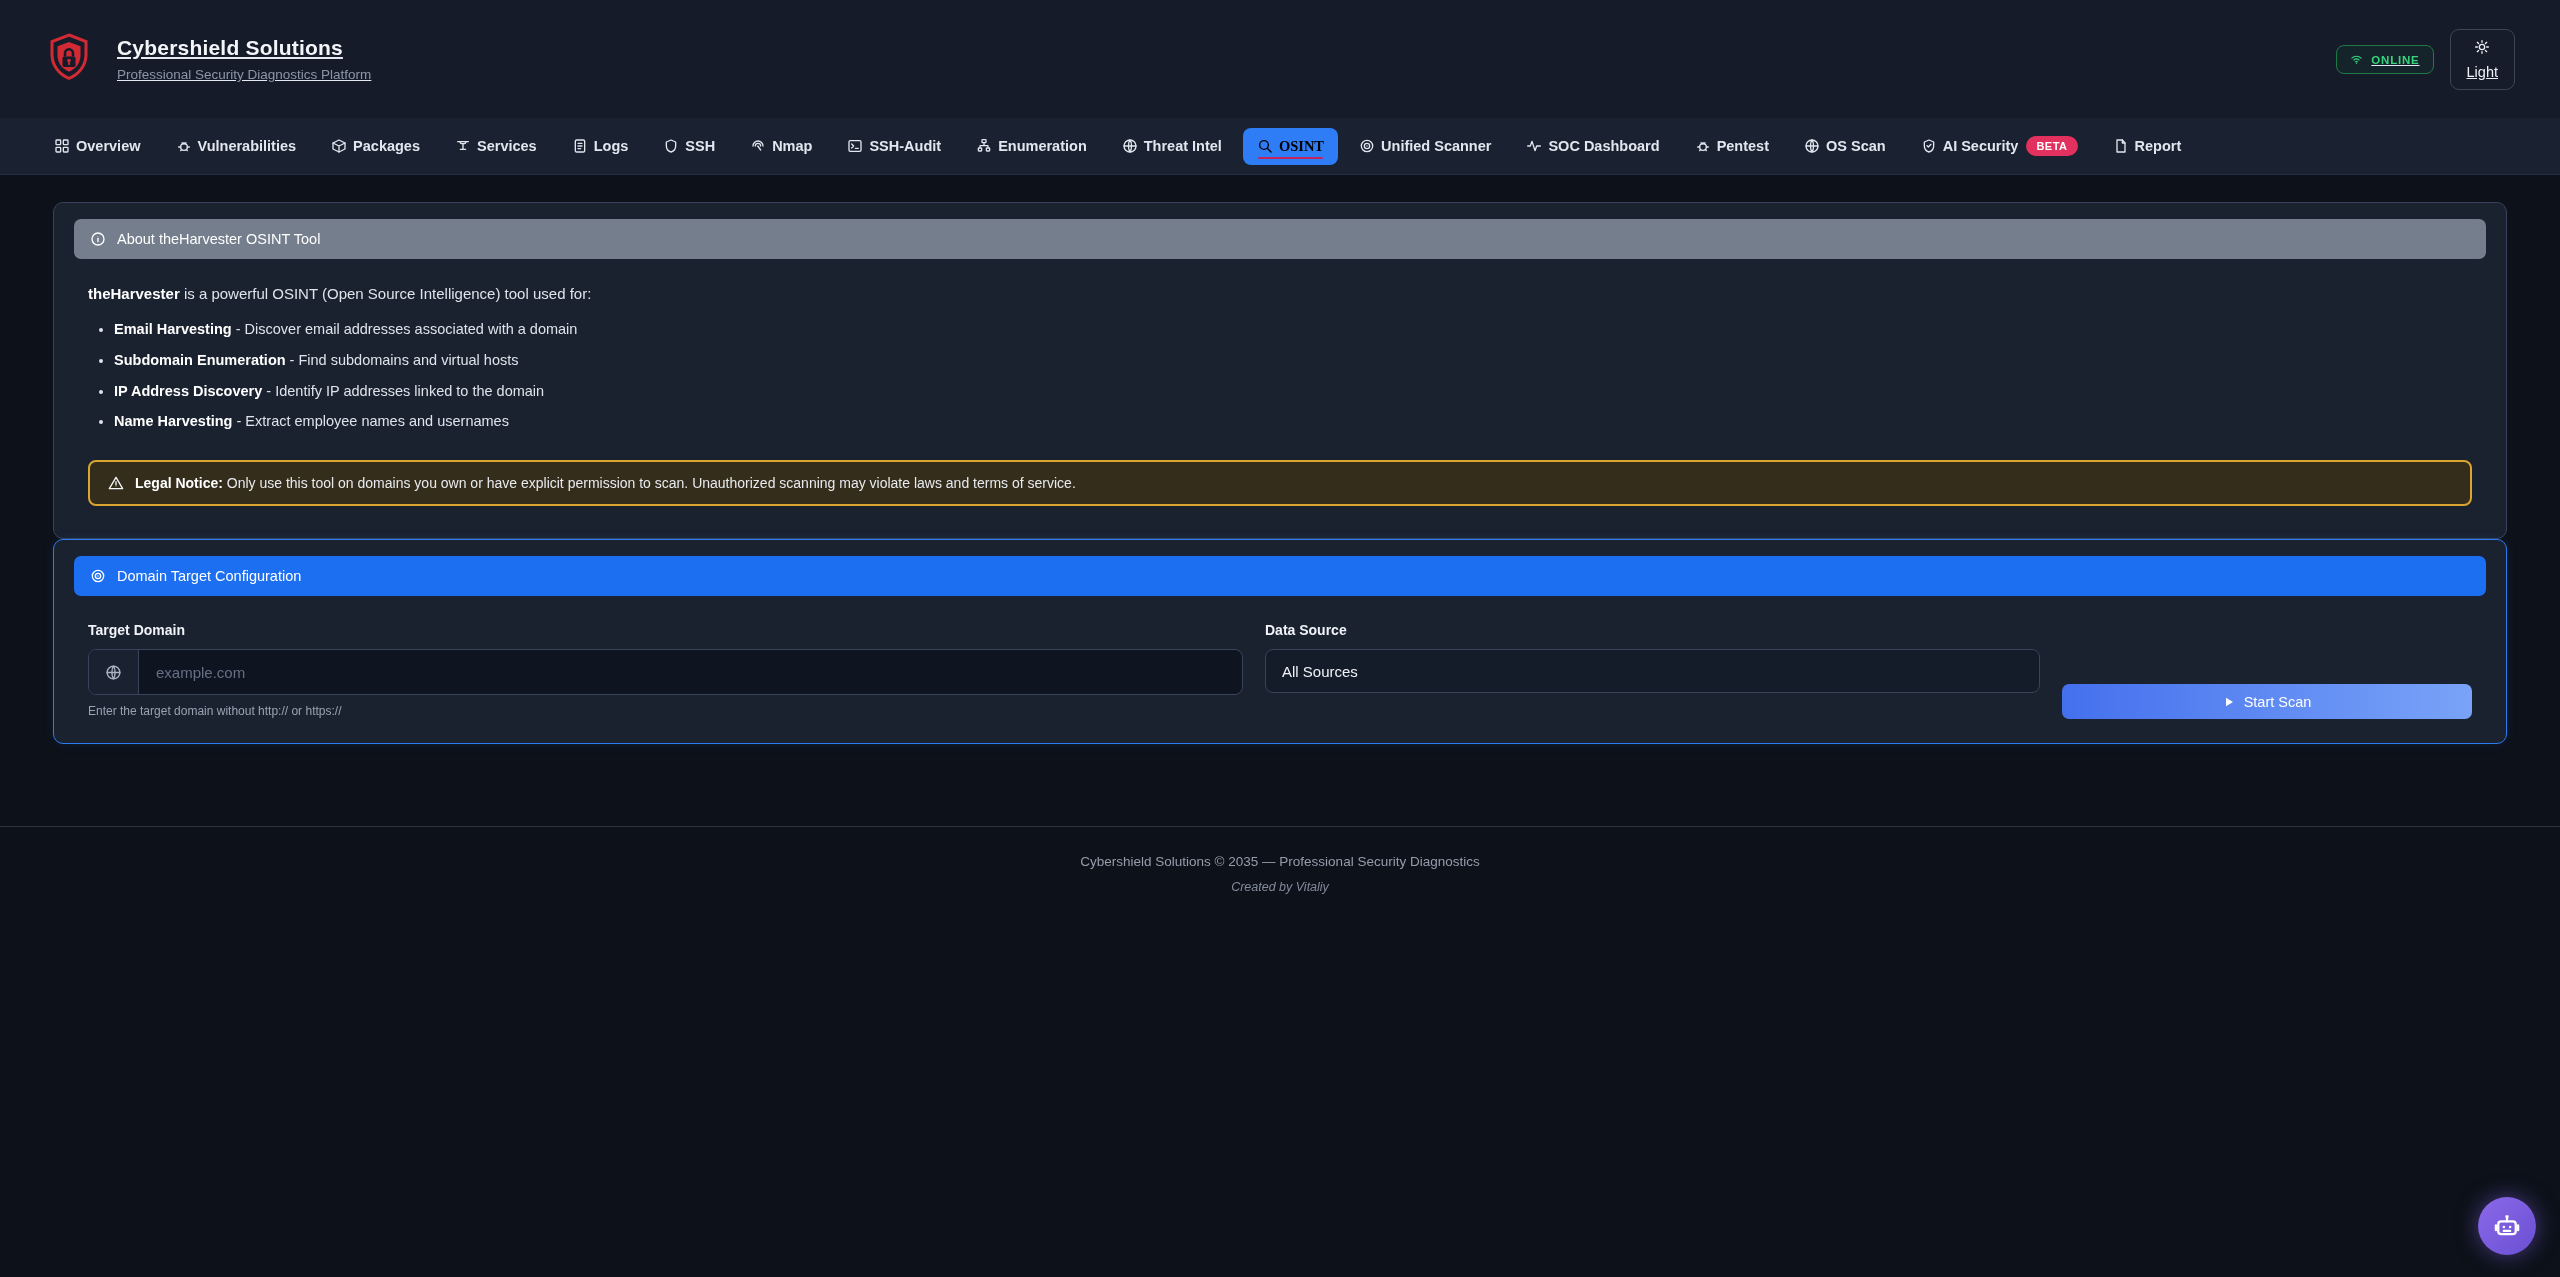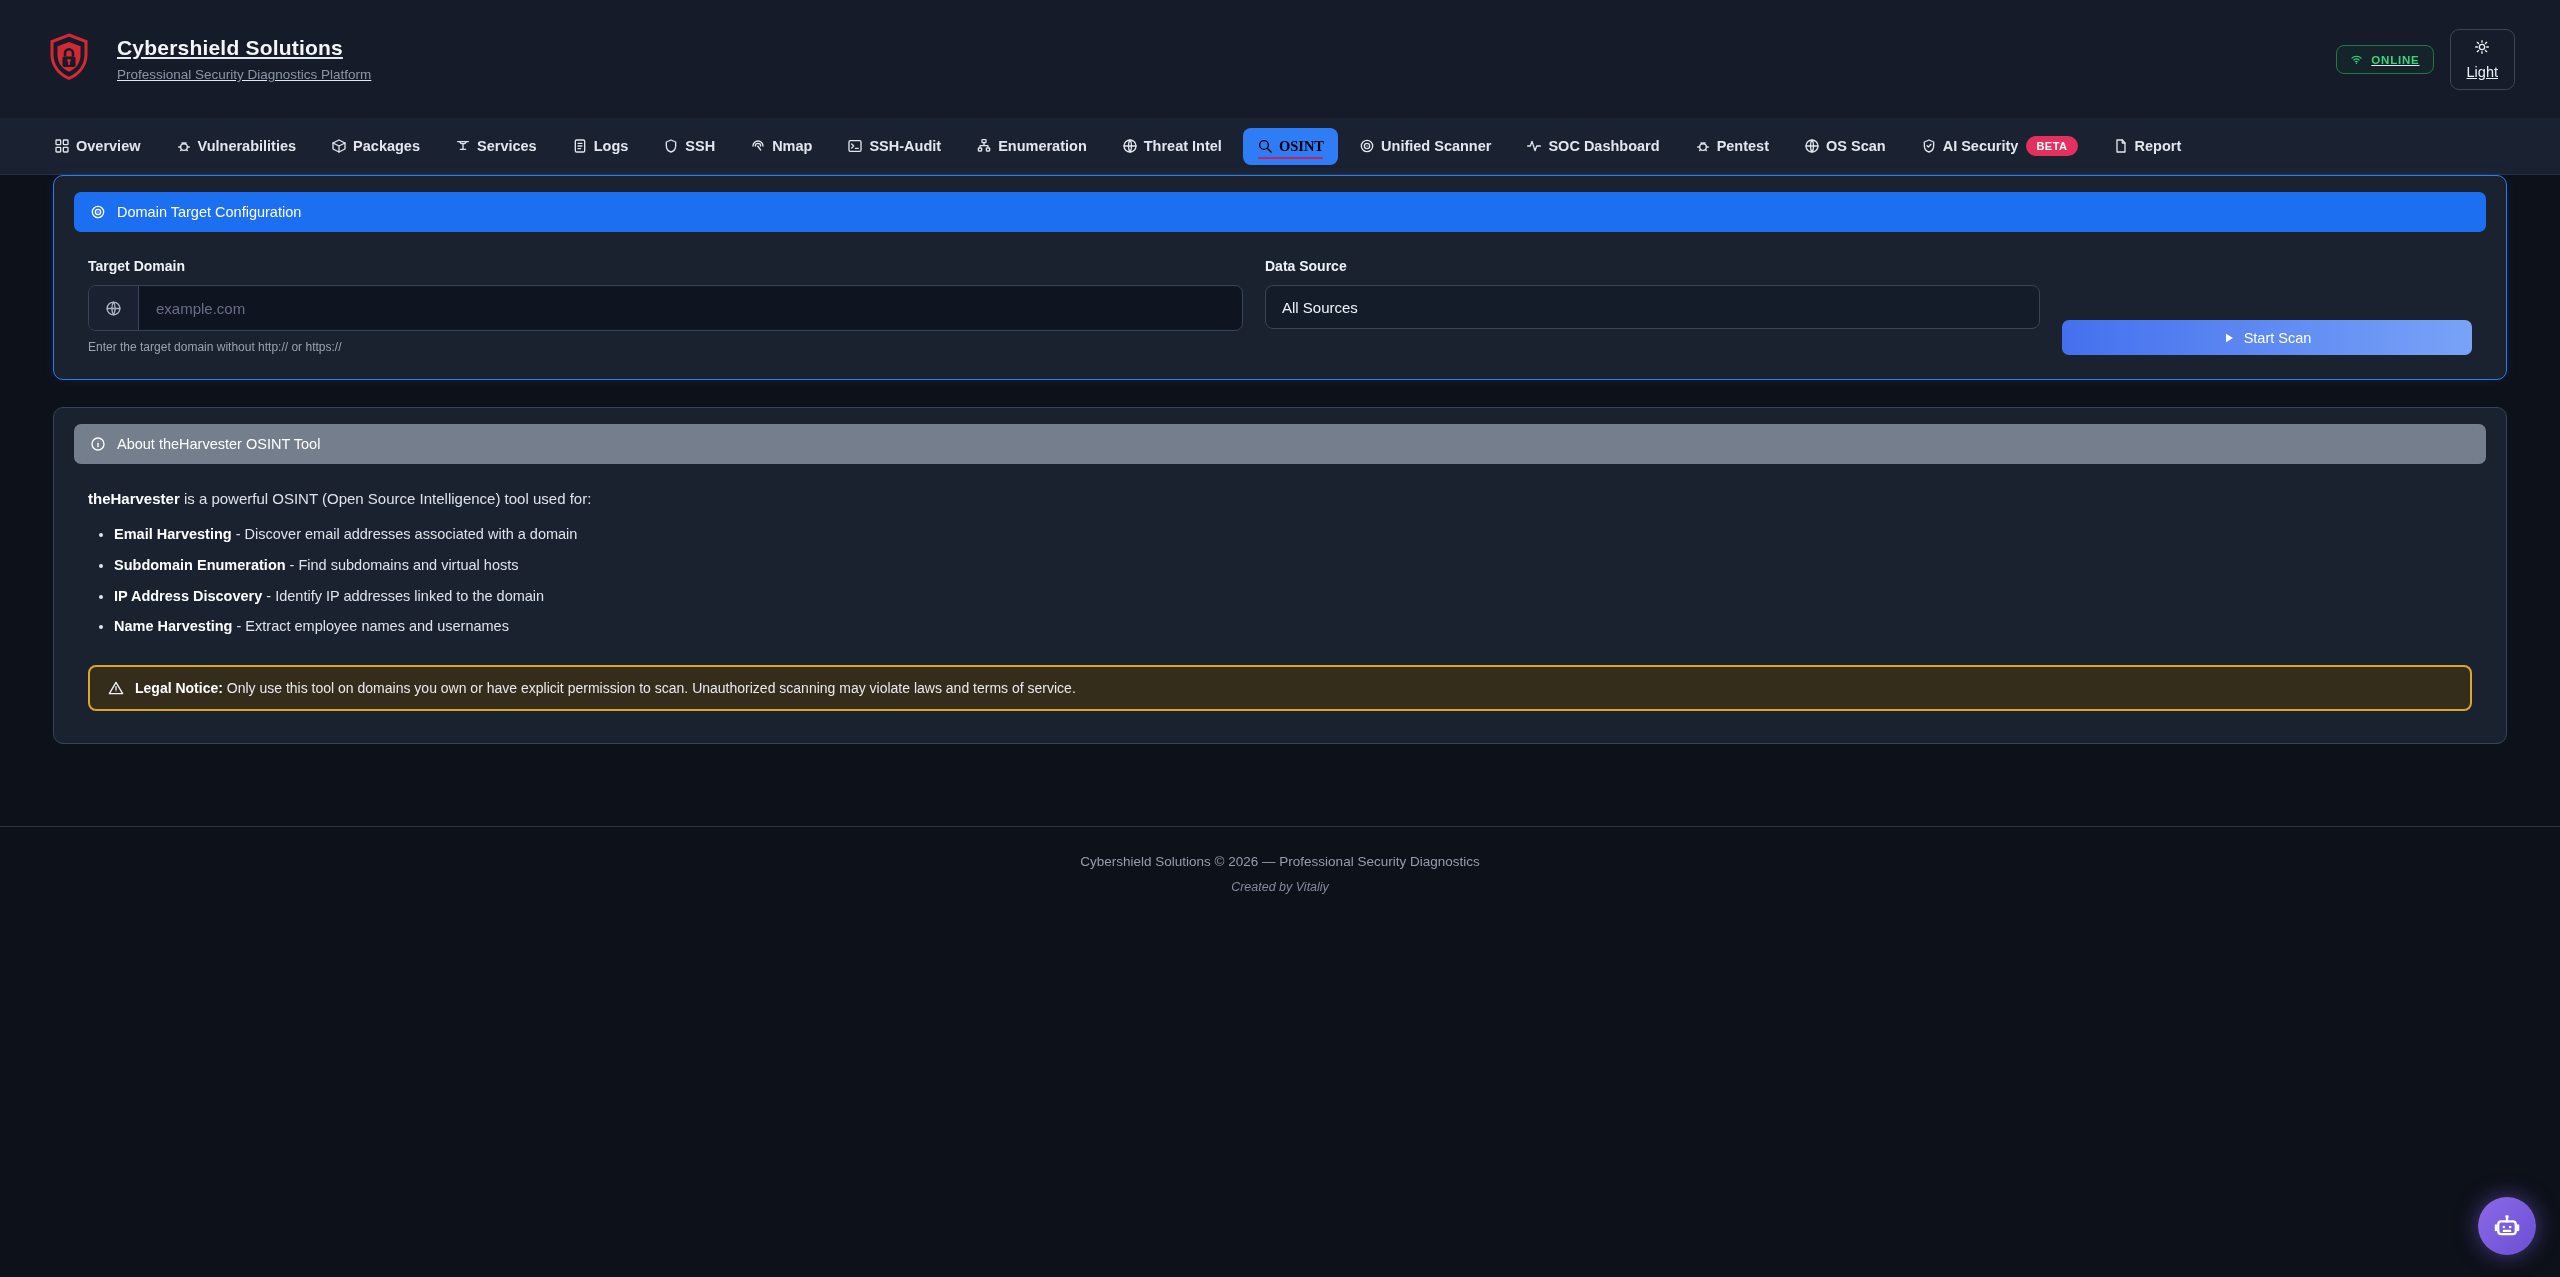--- a/index.html
+++ b/index.html
@@ -303,20 +303,60 @@
           <path d="M6 3h8l4 4.5V21H6z"></path>
           <path d="M14 3v4.5h4"></path>
         </svg>
       </span>
     <span class="nav-label">Report</span>
   </div>
   </div>
 
 <div class="main">
 
+
+  <div class="card about">
+    <div class="bar gray">
+      <span class="icon">
+          <svg viewBox="0 0 24 24" fill="none" stroke="currentColor" stroke-width="2" stroke-linecap="round" stroke-linejoin="round">
+            <circle cx="12" cy="12" r="9"></circle>
+            <path d="M12 11v5"></path>
+            <circle cx="12" cy="7.8" r="0.6" fill="currentColor" stroke="none"></circle>
+          </svg>
+        </span>
+      <span>About theHarvester OSINT Tool</span>
+    </div>
+    <p class="about-intro">
+      <strong>theHarvester</strong><span> is a powerful OSINT (Open Source Intelligence) tool used for:</span>
+    </p>
+    <ul class="about-list">
+        <li>
+    <strong class="b-term">Email Harvesting</strong><span class="b-desc"> - Discover email addresses associated with a domain</span>
+  </li>
+        <li>
+    <strong class="b-term">Subdomain Enumeration</strong><span class="b-desc"> - Find subdomains and virtual hosts</span>
+  </li>
+        <li>
+    <strong class="b-term">IP Address Discovery</strong><span class="b-desc"> - Identify IP addresses linked to the domain</span>
+  </li>
+        <li>
+    <strong class="b-term">Name Harvesting</strong><span class="b-desc"> - Extract employee names and usernames</span>
+  </li>
+      </ul>
+    <div class="legal">
+      <span class="icon">
+          <svg viewBox="0 0 24 24" fill="none" stroke="currentColor" stroke-width="2" stroke-linecap="round" stroke-linejoin="round">
+            <path d="M12 3.5L22 20.5H2z"></path>
+            <path d="M12 10v5"></path>
+            <circle cx="12" cy="17.5" r="0.6" fill="currentColor" stroke="none"></circle>
+          </svg>
+        </span>
+      <span><strong>Legal Notice:</strong><span> Only use this tool on domains you own or have explicit permission to scan. Unauthorized scanning may violate laws and terms of service.</span></span>
+    </div>
+  </div>
 
   <div class="card config">
     <div class="bar blue">
       <span class="icon">
           <svg viewBox="0 0 24 24" fill="none" stroke="currentColor" stroke-width="2" stroke-linecap="round" stroke-linejoin="round">
             <circle cx="12" cy="12" r="8.5"></circle>
             <circle cx="12" cy="12" r="4"></circle>
             <circle cx="12" cy="12" r="1" fill="currentColor" stroke="none"></circle>
           </svg>
         </span>
@@ -344,65 +384,25 @@
           <span class="icon">
               <svg viewBox="0 0 24 24">
                 <path d="M6 3.5l14 8.5-14 8.5z" fill="currentColor"></path>
               </svg>
             </span>
           <span>Start Scan</span>
         </button>
       </div>
     </div>
   </div>
-
-  <div class="card about">
-    <div class="bar gray">
-      <span class="icon">
-          <svg viewBox="0 0 24 24" fill="none" stroke="currentColor" stroke-width="2" stroke-linecap="round" stroke-linejoin="round">
-            <circle cx="12" cy="12" r="9"></circle>
-            <path d="M12 11v5"></path>
-            <circle cx="12" cy="7.8" r="0.6" fill="currentColor" stroke="none"></circle>
-          </svg>
-        </span>
-      <span>About theHarvester OSINT Tool</span>
-    </div>
-    <p class="about-intro">
-      <strong>theHarvester</strong><span> is a powerful OSINT (Open Source Intelligence) tool used for:</span>
-    </p>
-    <ul class="about-list">
-        <li>
-    <strong class="b-term">Email Harvesting</strong><span class="b-desc"> - Discover email addresses associated with a domain</span>
-  </li>
-        <li>
-    <strong class="b-term">Subdomain Enumeration</strong><span class="b-desc"> - Find subdomains and virtual hosts</span>
-  </li>
-        <li>
-    <strong class="b-term">IP Address Discovery</strong><span class="b-desc"> - Identify IP addresses linked to the domain</span>
-  </li>
-        <li>
-    <strong class="b-term">Name Harvesting</strong><span class="b-desc"> - Extract employee names and usernames</span>
-  </li>
-      </ul>
-    <div class="legal">
-      <span class="icon">
-          <svg viewBox="0 0 24 24" fill="none" stroke="currentColor" stroke-width="2" stroke-linecap="round" stroke-linejoin="round">
-            <path d="M12 3.5L22 20.5H2z"></path>
-            <path d="M12 10v5"></path>
-            <circle cx="12" cy="17.5" r="0.6" fill="currentColor" stroke="none"></circle>
-          </svg>
-        </span>
-      <span><strong>Legal Notice:</strong><span> Only use this tool on domains you own or have explicit permission to scan. Unauthorized scanning may violate laws and terms of service.</span></span>
-    </div>
-  </div>
 </div>
 
 <div class="divider"></div>
 <div class="footer">
-  <div class="f1">Cybershield Solutions © 2026 — Professional Security Diagnostics</div>
+  <div class="f1">Cybershield Solutions © 2035 — Professional Security Diagnostics</div>
   <div class="f2">Created by Vitaliy</div>
 </div>
 
 <button class="fab">
   <span class="icon">
       <svg viewBox="0 0 24 24" fill="none" stroke="currentColor" stroke-width="2" stroke-linecap="round" stroke-linejoin="round">
         <rect x="4.5" y="8" width="15" height="11" rx="2.5"></rect>
         <path d="M12 8V5"></path>
         <rect x="10.6" y="2.8" width="2.8" height="2.2" rx="0.6" fill="currentColor" stroke="none"></rect>
         <circle cx="9.3" cy="12.8" r="1.1" fill="currentColor" stroke="none"></circle>

